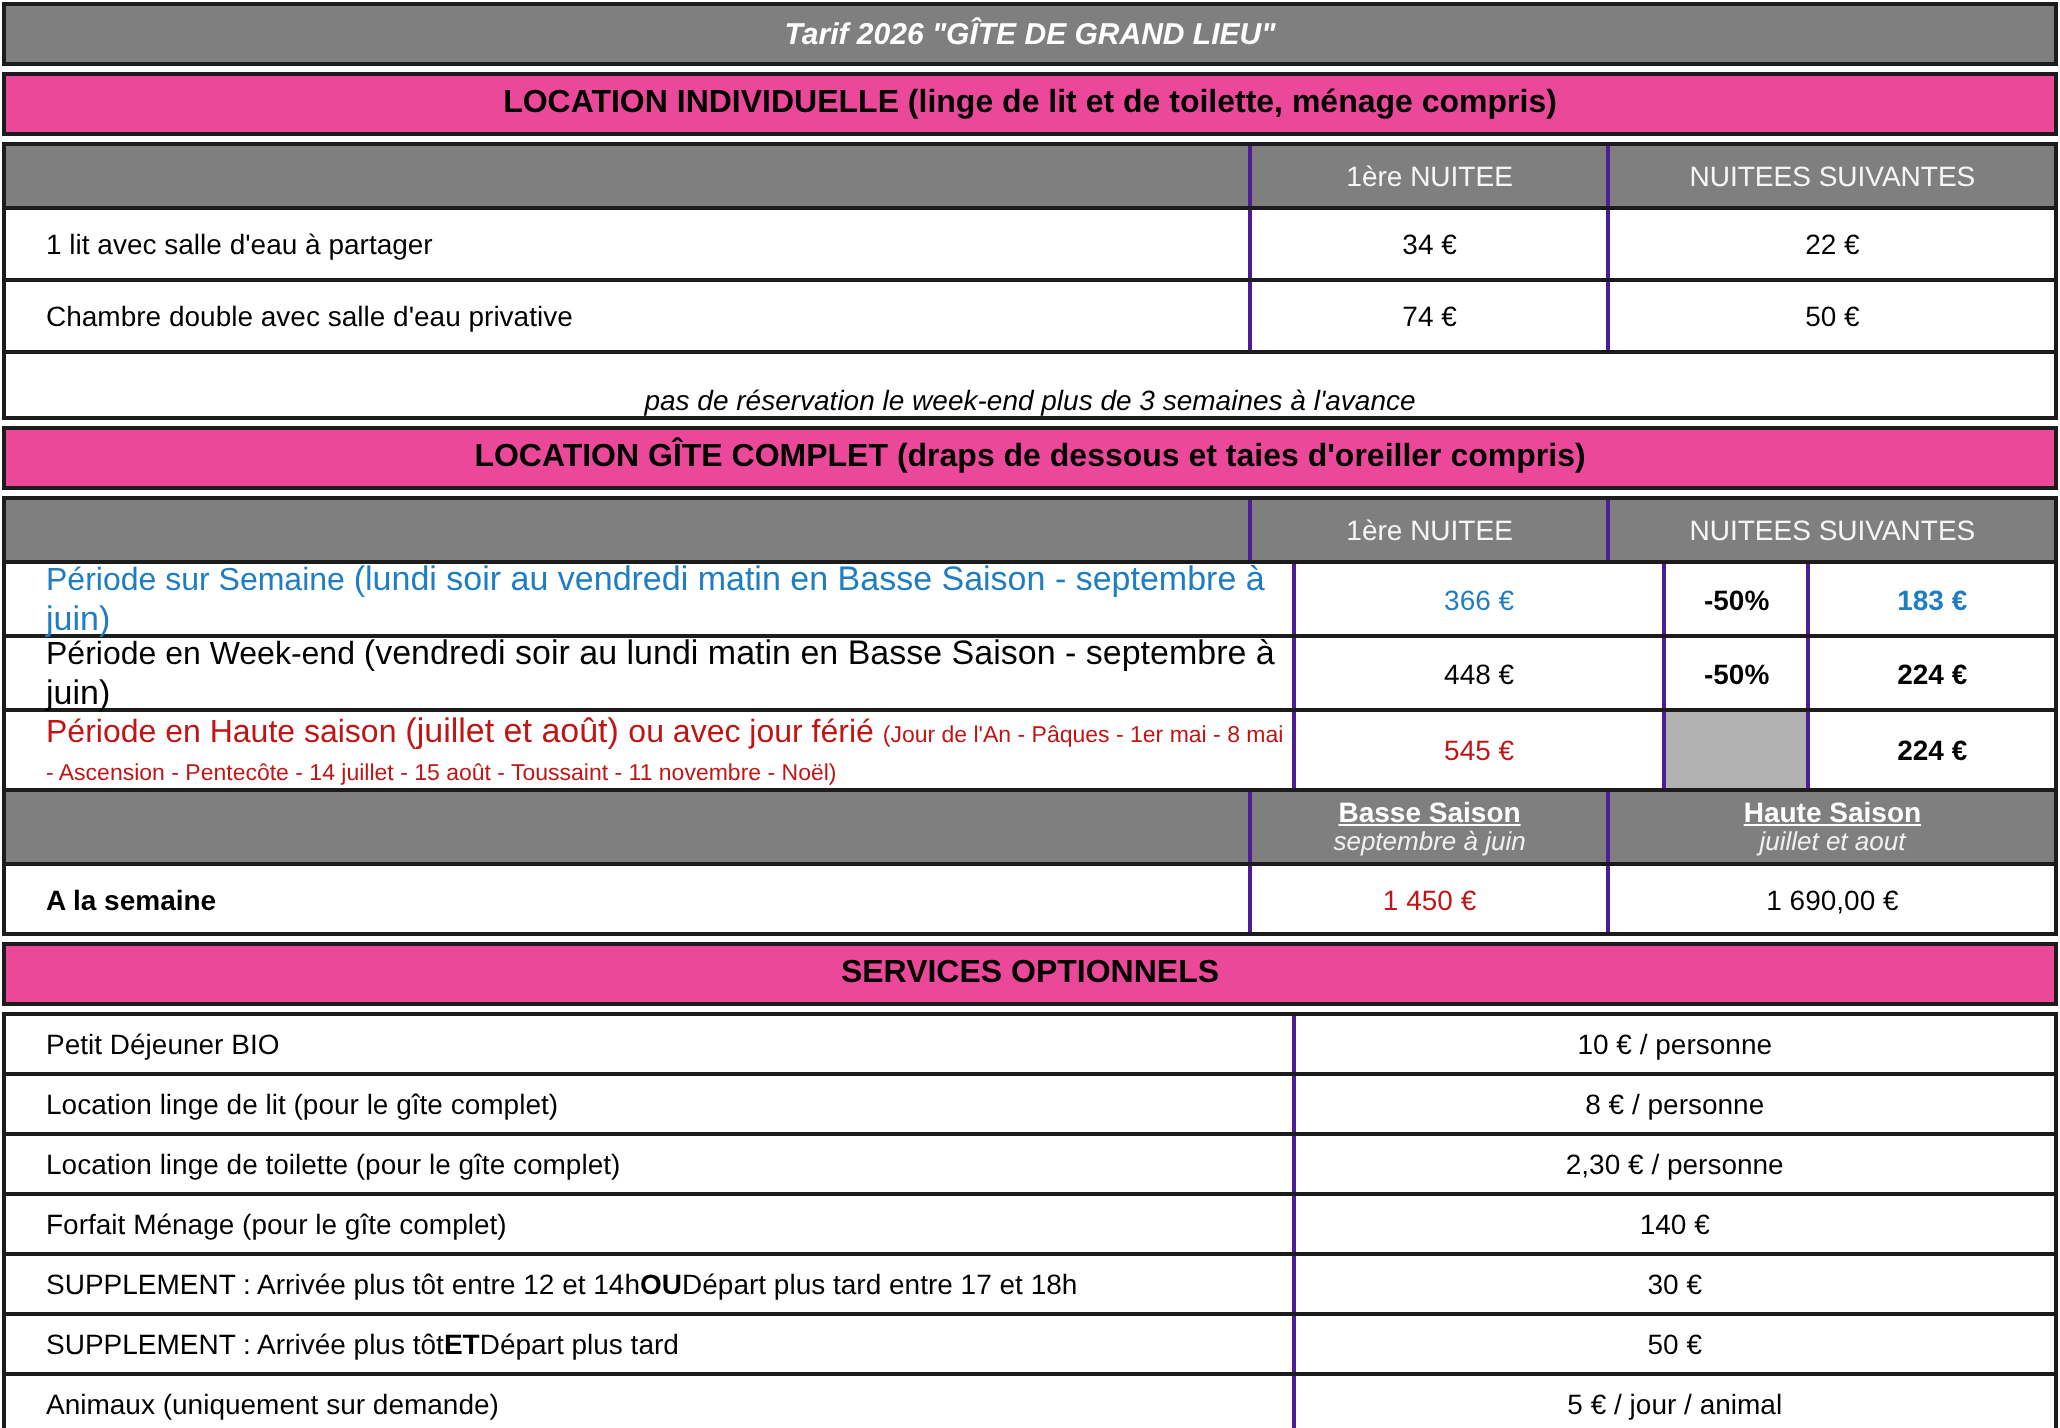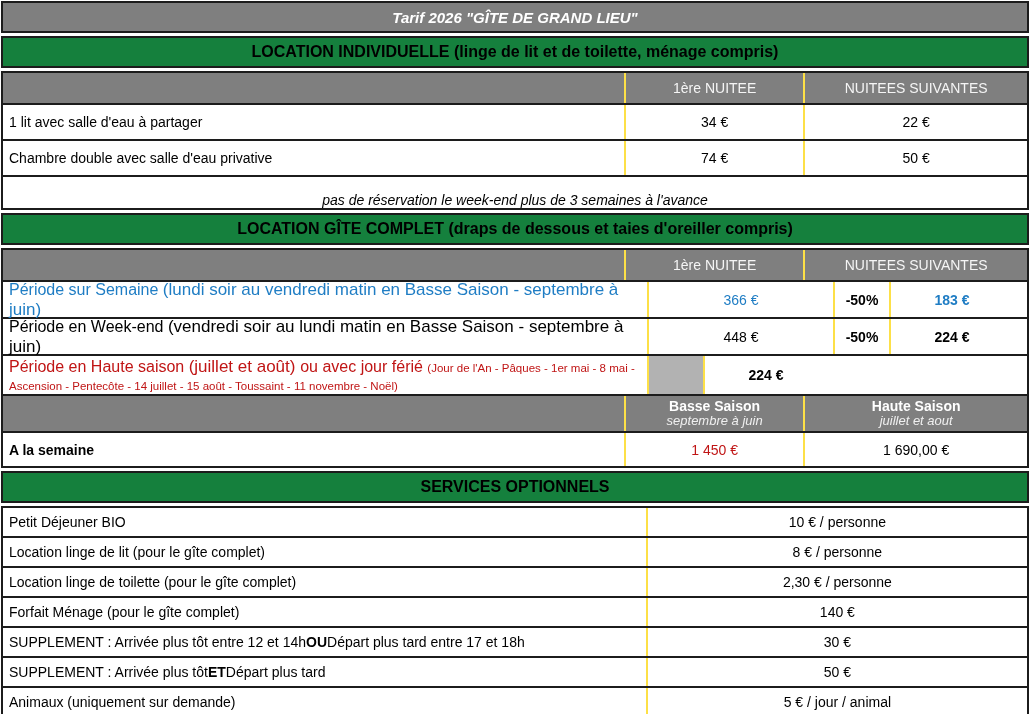--- a/index.html
+++ b/index.html
@@ -3,53 +3,53 @@
 <meta charset="utf-8">
 <style>
   html,body{margin:0;padding:0;background:#ffffff;}
   body{font-family:"Liberation Sans", sans-serif; color:#000;}
   .page{width:1030px;height:714px;box-sizing:border-box;padding:1px;background:#fff;}
   .tbl{border:2px solid #1c1c1c;box-sizing:border-box;}
   .gap{height:3px;}
   .row{display:flex;}
   .row + .row{border-top:2px solid #1c1c1c;}
   .cell{box-sizing:border-box;display:flex;align-items:center;font-size:14px;}
-  .cell + .cell{border-left:2px solid #fde047;}
-  .c1{width:644px;padding-left:6px;}
+  .cell + .cell{border-left:2px solid #4c1d95;}
+  .c1{width:644px;padding-left:20px;}
   .c2{width:186px;justify-content:center;text-align:center;}
-  .c3{width:56px;justify-content:center;text-align:left;}
+  .c3{width:72px;justify-content:center;text-align:left;}
   .c4{width:124px;justify-content:center;text-align:center;font-weight:bold;}
   .c34{width:232px;justify-content:center;text-align:left;}
   .c234{width:382px;justify-content:center;text-align:center;}
   .full{width:1026px;justify-content:center;text-align:center;}
   .h-title{height:28px;}
   .h-sec{height:28px;}
   .h-colhdr{height:30px;}
   .h-data{height:34px;}
   .h-note{height:31px;align-items:flex-end;}
   .h-period{height:35px;}
   .h-haute{height:38px;}
   .h-season{height:35px;}
   .h-week{height:33px;}
   .h-svc{height:28px;}
   .bar-dark{background:#7f7f7f;}
-  .bar-light{background:#15803d;}
+  .bar-light{background:#ec4899;}
   .title-text{color:#ffffff;font-weight:bold;font-style:italic;font-size:15px;}
   .sec-text{font-weight:bold;font-size:16px;color:#000;}
   .colhdr{color:#f5f5f5;font-size:14px;}
   .note-text{font-style:italic;font-size:14px;}
   .bold{font-weight:bold;}
   .blue{color:#1f7dc4;}
   .red{color:#c01515;}
   .gray-fill{background:#b2b2b2;}
   .plabel{display:block;line-height:1.15;padding:2px 0;}
   .pmain{font-weight:normal;font-size:16px;text-align:right;}
   .pdetail{font-size:17px;}
   .pdetail-small{font-size:11.5px;}
-  .season-title{font-weight:bold;font-size:14px;color:#fff;line-height:1.15;}
+  .season-title{font-weight:bold;font-size:14px;color:#fff;line-height:1.15;text-decoration:underline;}
   .season-sub{font-size:13px;color:#f0f0f0;line-height:1.15;font-style:italic;}
   .season-cell{flex-direction:column;justify-content:center;}
   .svc-label{font-size:14px;}
 </style>
 </head>
 <body>
 
 <div class="page">
 
   <div class="tbl">
@@ -117,20 +117,21 @@
       </div>
       <div class="cell c2">448 €</div>
       <div class="cell c3 bold">-50%</div>
       <div class="cell c4">224 €</div>
     </div>
 
     <div class="row h-haute">
       <div class="cell c1 red">
         <span class="plabel"><span class="pmain">Période en Haute saison </span><span class="pdetail">(juillet et août) </span><span class="pmain">ou avec jour férié </span><span class="pdetail-small">(Jour de l'An - Pâques - 1er mai - 8 mai - Ascension - Pentecôte - 14 juillet - 15 août - Toussaint - 11 novembre - Noël)</span></span>
       </div>
+      <div class="cell c2 red">545 €</div>
       <div class="cell c3 gray-fill"></div>
       <div class="cell c4">224 €</div>
     </div>
 
     <div class="row h-season bar-dark">
       <div class="cell c1"></div>
       <div class="cell c2 season-cell">
         <span class="season-title">Basse Saison</span>
         <span class="season-sub">septembre à juin</span>
       </div>

